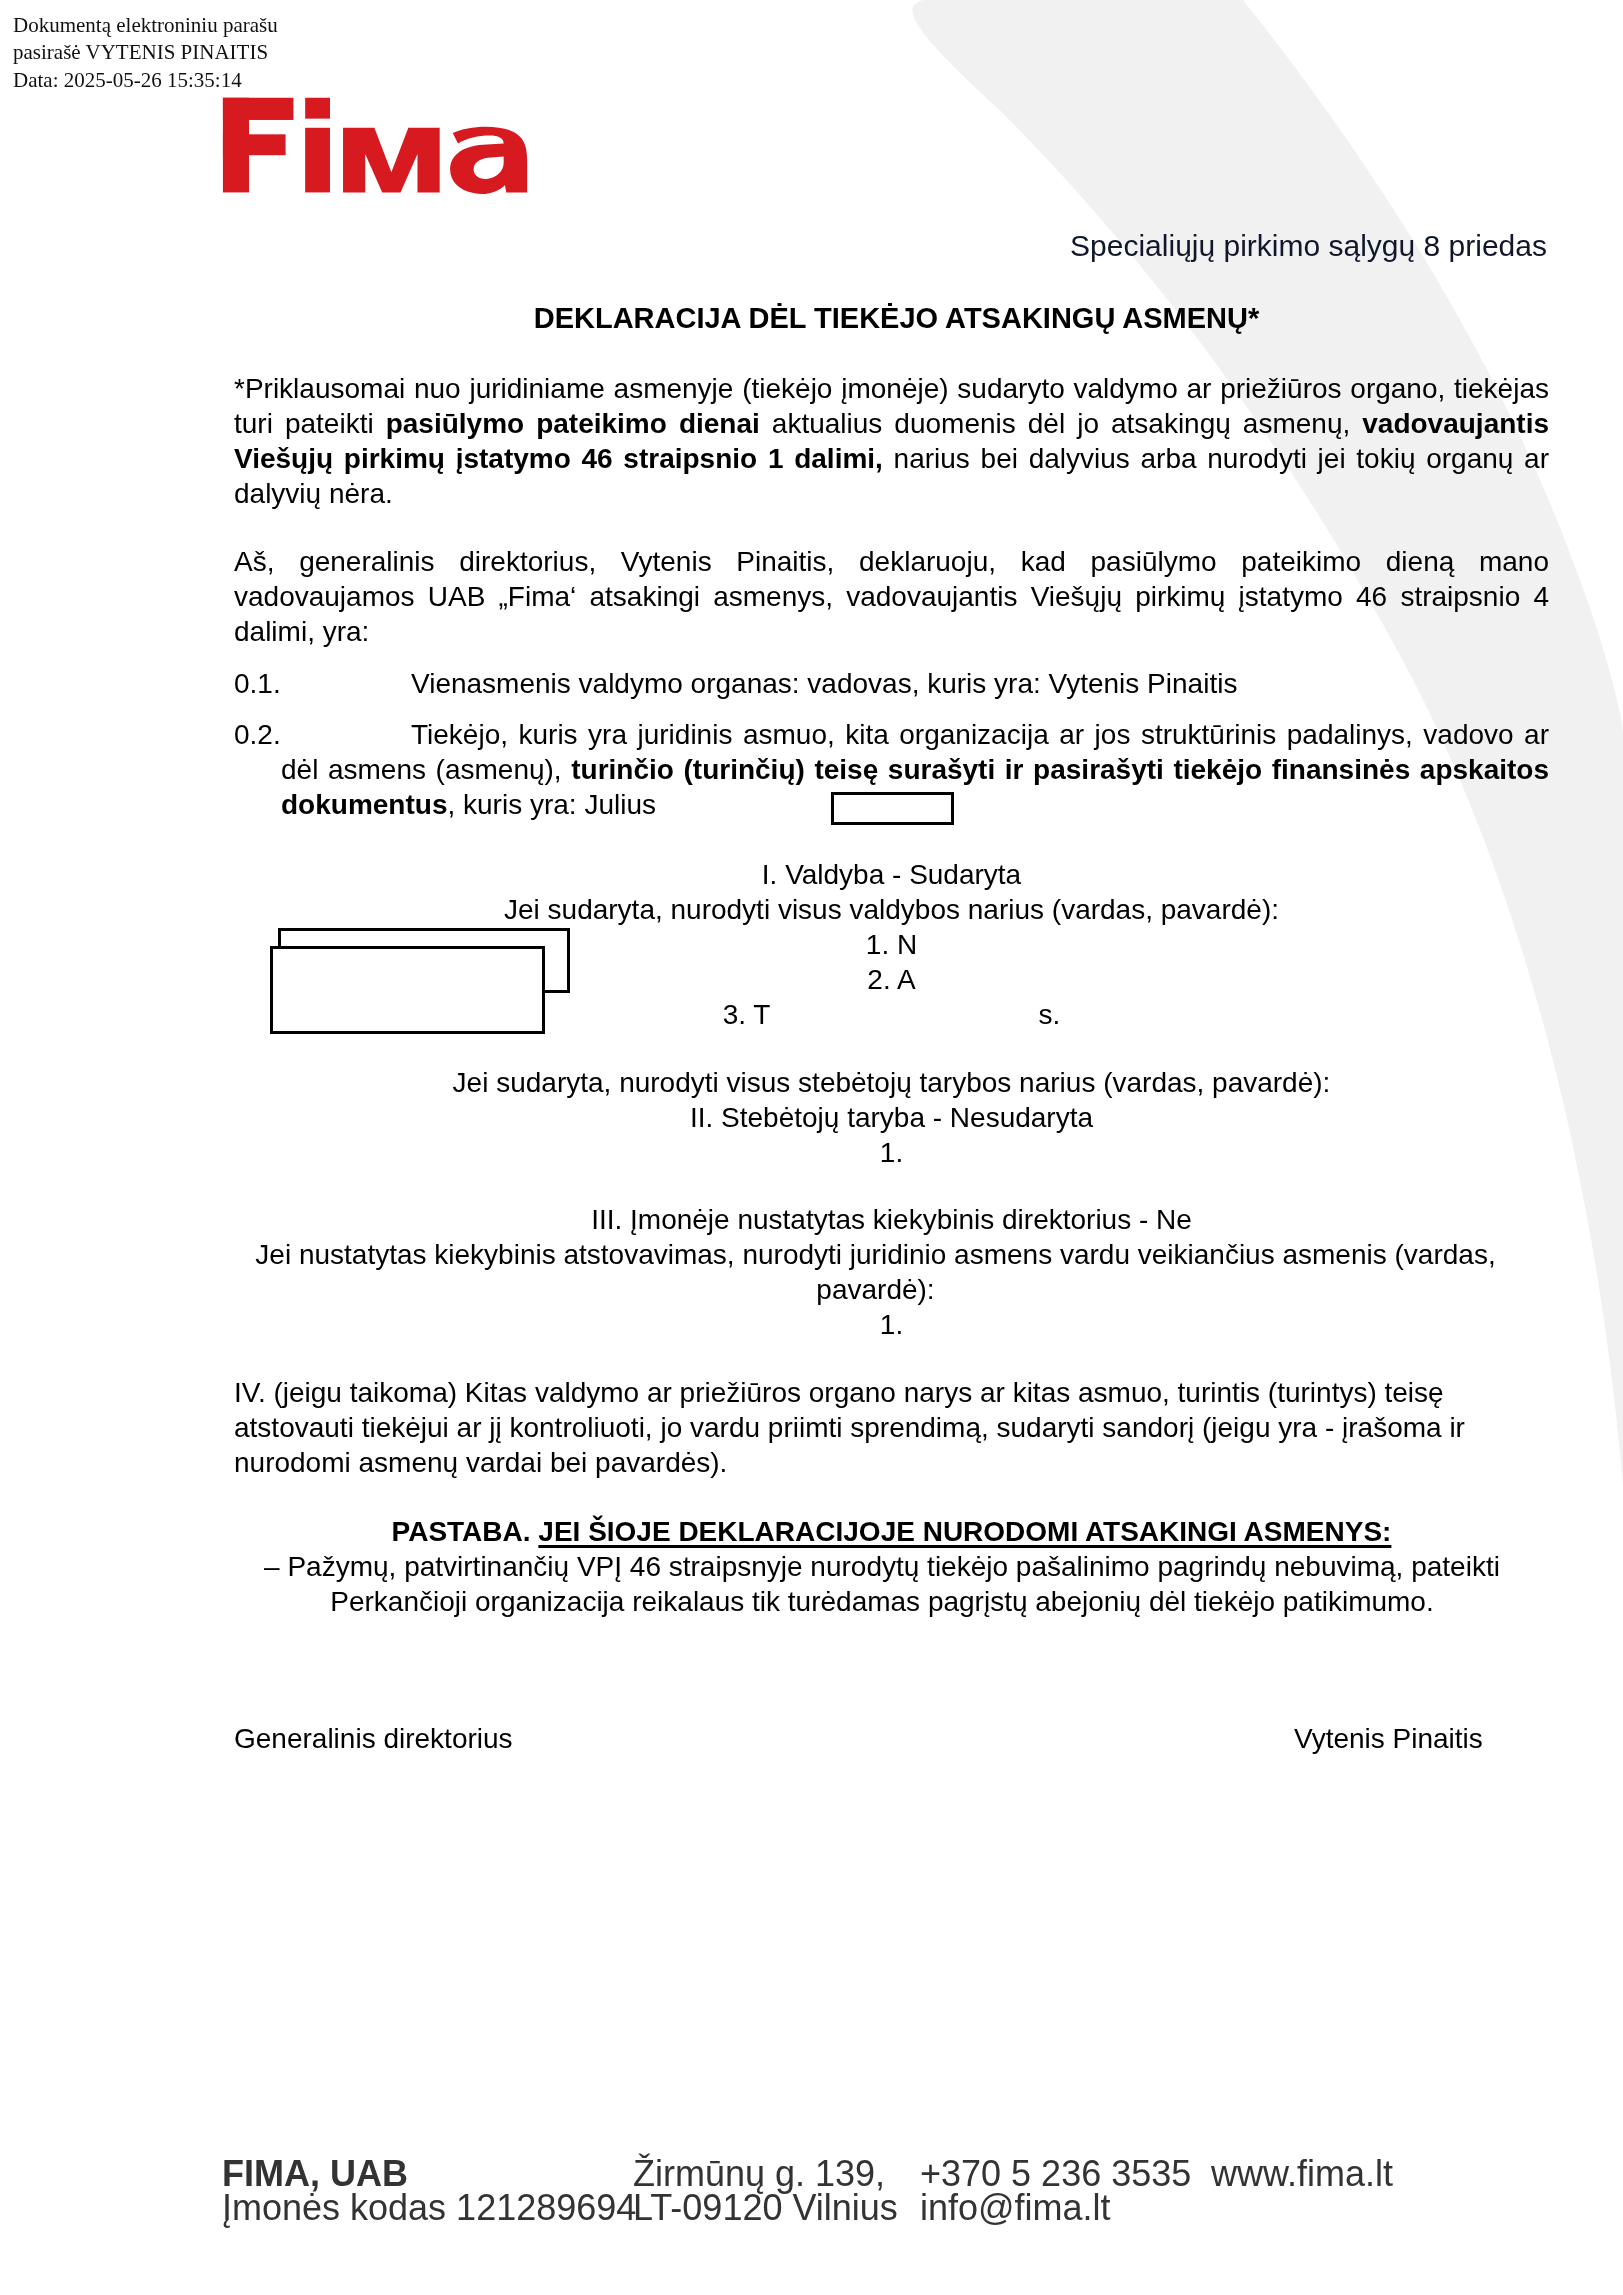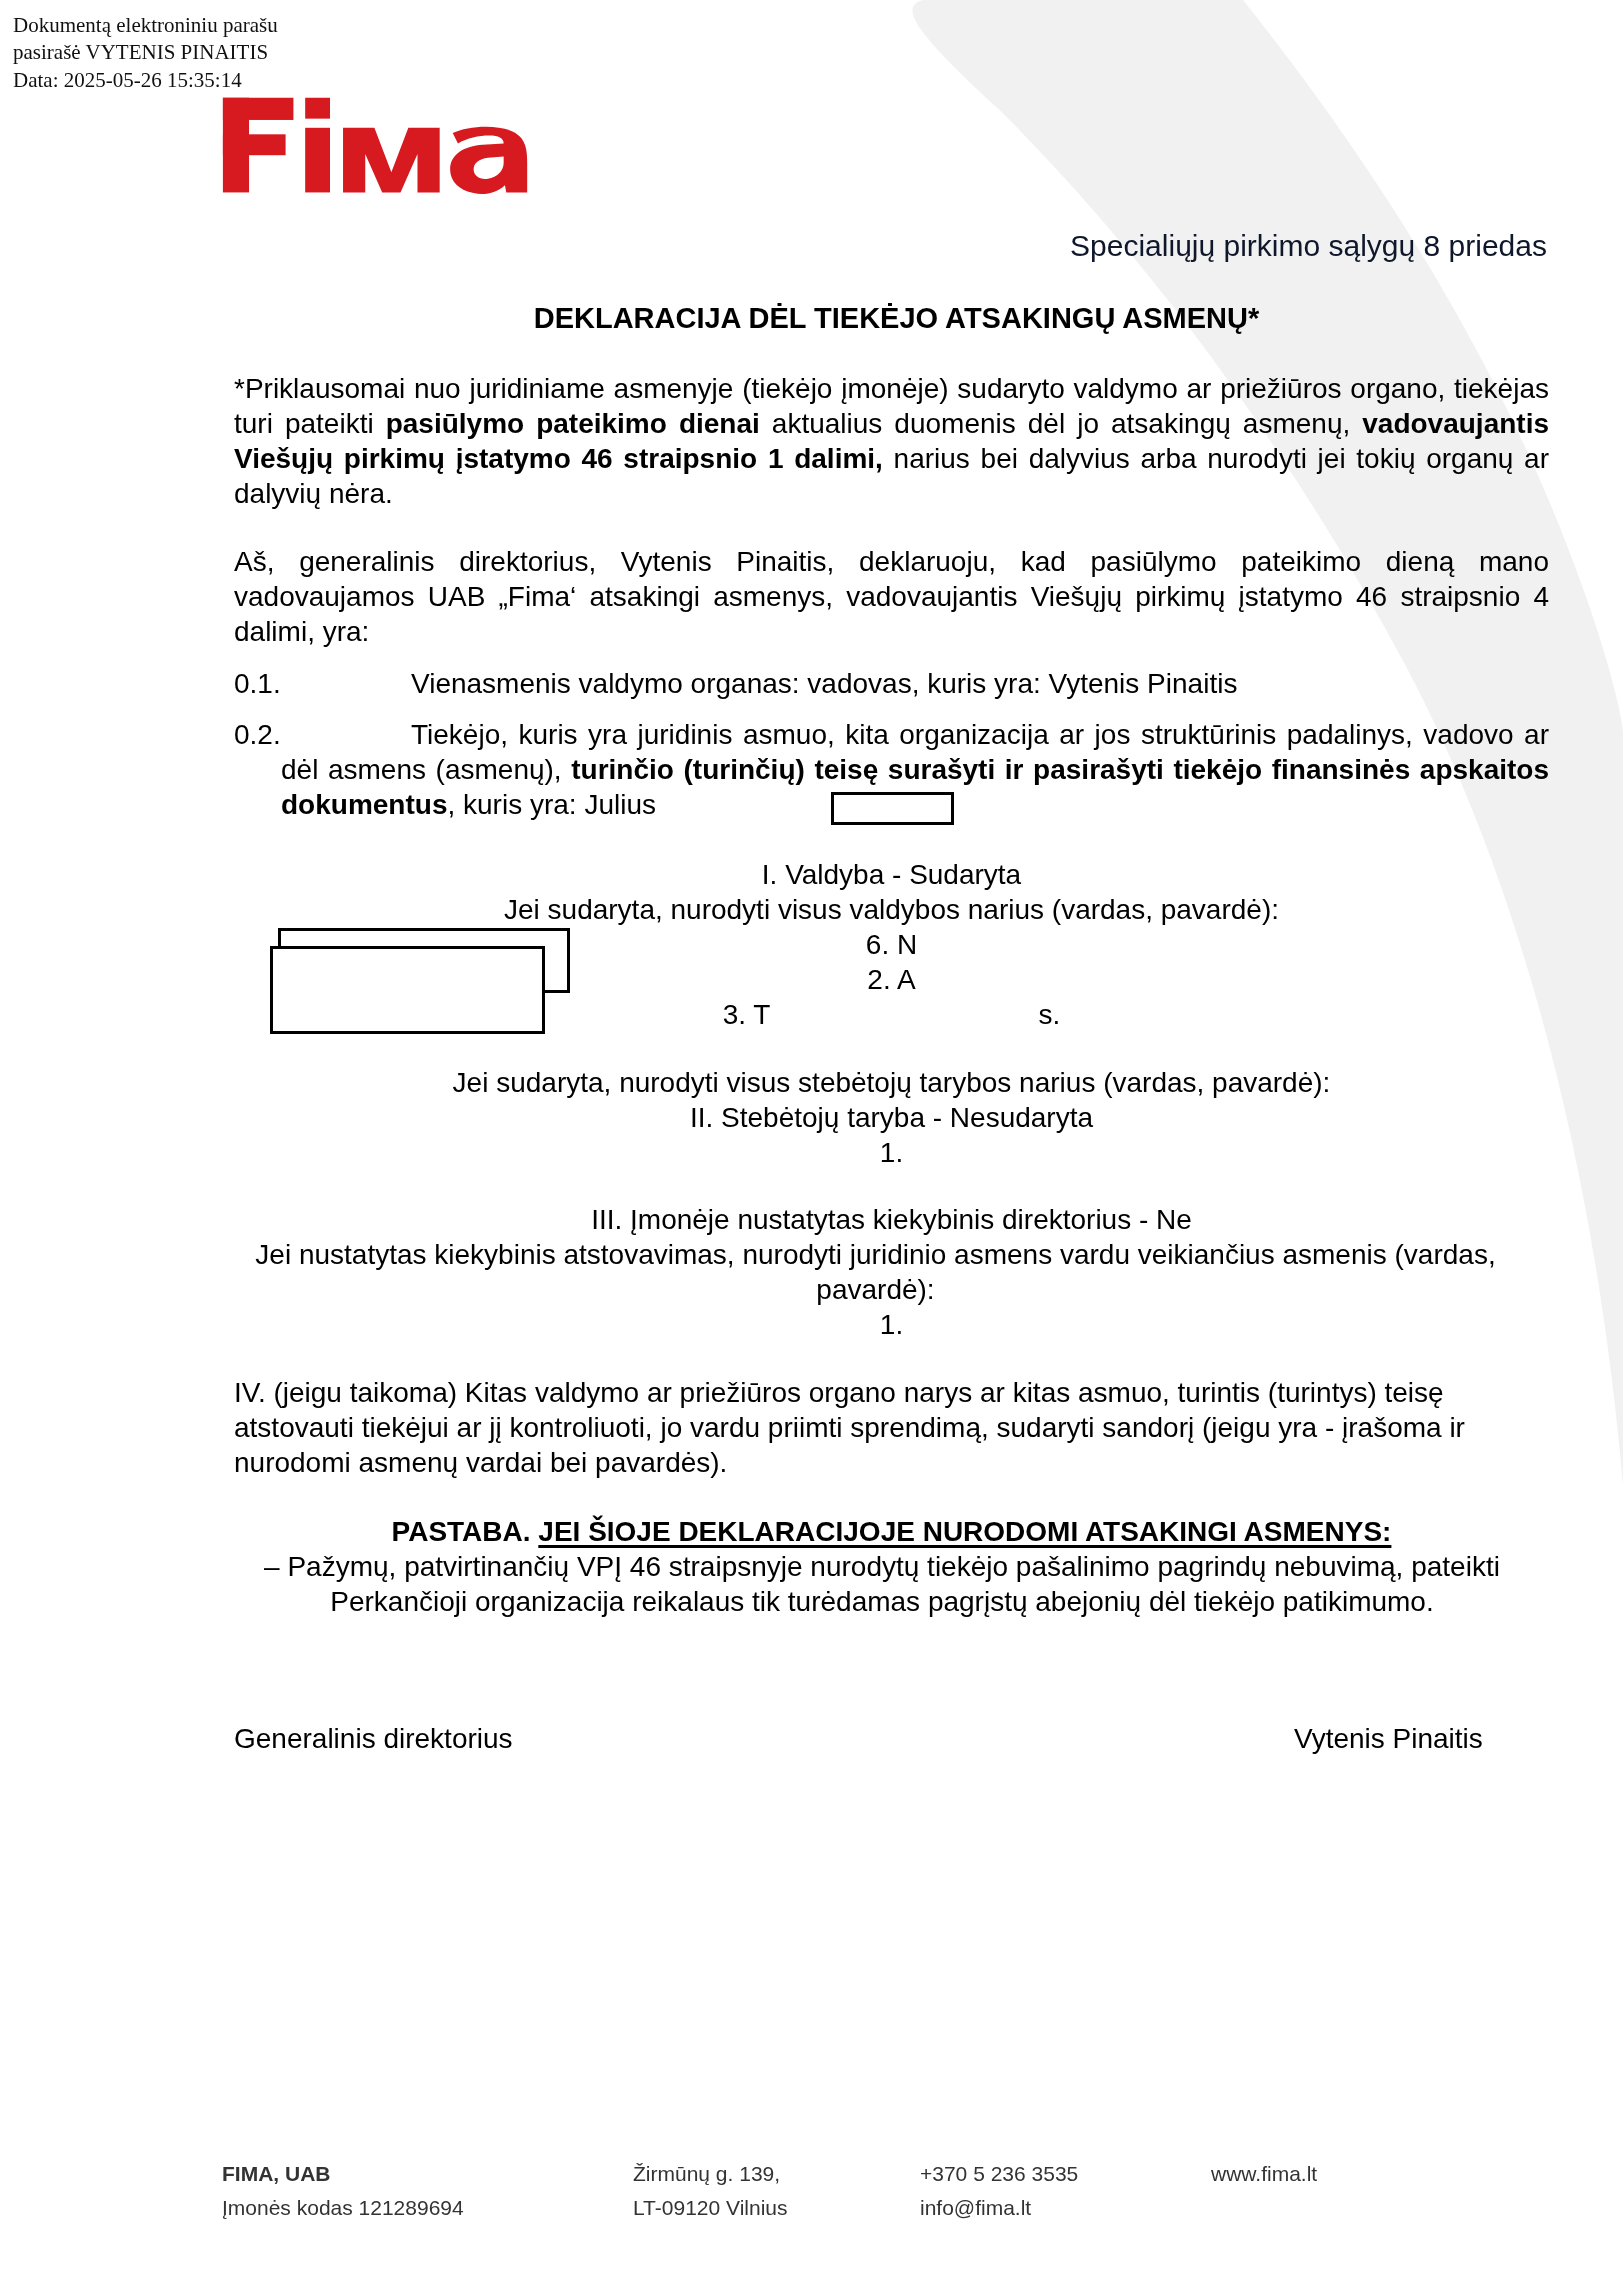--- a/index.html
+++ b/index.html
@@ -12,21 +12,21 @@
   .subtitle { right: 76px; top: 229px; font-size: 30px; color: #0f172a; white-space: nowrap; }
   .title { left: 0; width: 1793px; top: 302px; text-align: center; font-size: 29px; font-weight: bold; }
   .body { left: 234px; width: 1315px; font-size: 28px; line-height: 35px; }
   .body p { margin: 0; text-align: center; }
   .just { text-align: justify; text-align-last: left; }
   .ital { }
   .b { font-weight: bold; }
   .u { text-decoration: underline; text-decoration-thickness: 2.6px; text-underline-offset: 3.9px; }
   .num { display: inline-block; width: 177px; }
   .redact { position: absolute; background: #fff; border: 3.3px solid #000; box-sizing: border-box; }
-  .footer { top: 2157px; font-size: 21px; line-height: 34px; color: #333; white-space: nowrap; }
+  .footer { top: 2157px; font-size: 36px; line-height: 34px; color: #333; white-space: nowrap; }
 </style>
 </head>
 <body>
 
 <svg class="swoosh" viewBox="0 0 2481 3508" preserveAspectRatio="none">
   <path d="M1560 0 L2481 0 L2481 0 L2481 2270 C2440 1700 2300 1200 2080 830 C1900 520 1720 260 1560 0 Z
            M1560 0 C1750 230 1960 520 2130 800 C2330 1140 2450 1600 2481 2270 L2481 0 Z" fill="#ffffff"></path>
   <path d="M1560 0 L1900 0 C2100 250 2300 560 2420 900 C2460 1010 2481 1100 2481 1120 L2481 2270
            C2440 1800 2330 1360 2150 1020 C1990 720 1780 420 1530 170 C1300 -40 1400 0 1560 0 Z" fill="#f1f1f1"></path>
 </svg>
@@ -71,21 +71,21 @@
 </div>
 
 <div class="abs body just" style="top:717px; text-indent:-47px; padding-left:47px; width:1268px;">
   <span class="num" style="width:177px; text-indent:0;">0.2.</span><span>Tiekėjo, kuris yra juridinis asmuo, kita organizacija ar jos struktūrinis padalinys, vadovo ar dėl asmens (asmenų), </span><span class="b">turinčio (turinčių) teisę surašyti ir pasirašyti tiekėjo finansinės apskaitos dokumentus</span><span>, kuris yra: Julius</span>
 </div>
 <div class="redact" style="left:831px; top:792px; width:123px; height:33px;"></div>
 
 <div class="abs body" style="top:857px;">
   <p>I. Valdyba - Sudaryta</p>
   <p>Jei sudaryta, nurodyti visus valdybos narius (vardas, pavardė):</p>
-  <p>6. N</p>
+  <p>1. N</p>
   <p>2. A</p>
   <p><span>3. T</span><span style="padding-left:268px;">s.</span></p>
 </div>
 <div class="redact" style="left:278px; top:928px; width:292px; height:65px;"></div>
 <div class="redact" style="left:270px; top:946px; width:275px; height:88px;"></div>
 
 <div class="abs body" style="top:1065px;">
   <p>Jei sudaryta, nurodyti visus stebėtojų tarybos narius (vardas, pavardė):</p>
   <p>II. Stebėtojų taryba - Nesudaryta</p>
   <p>1.</p>

